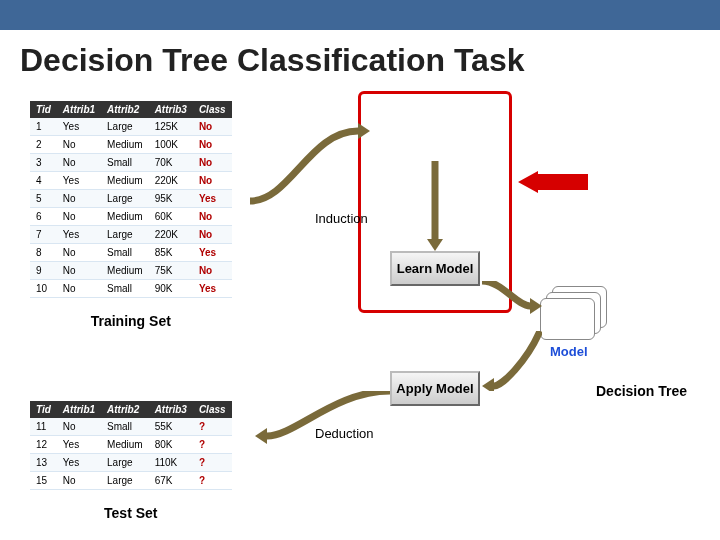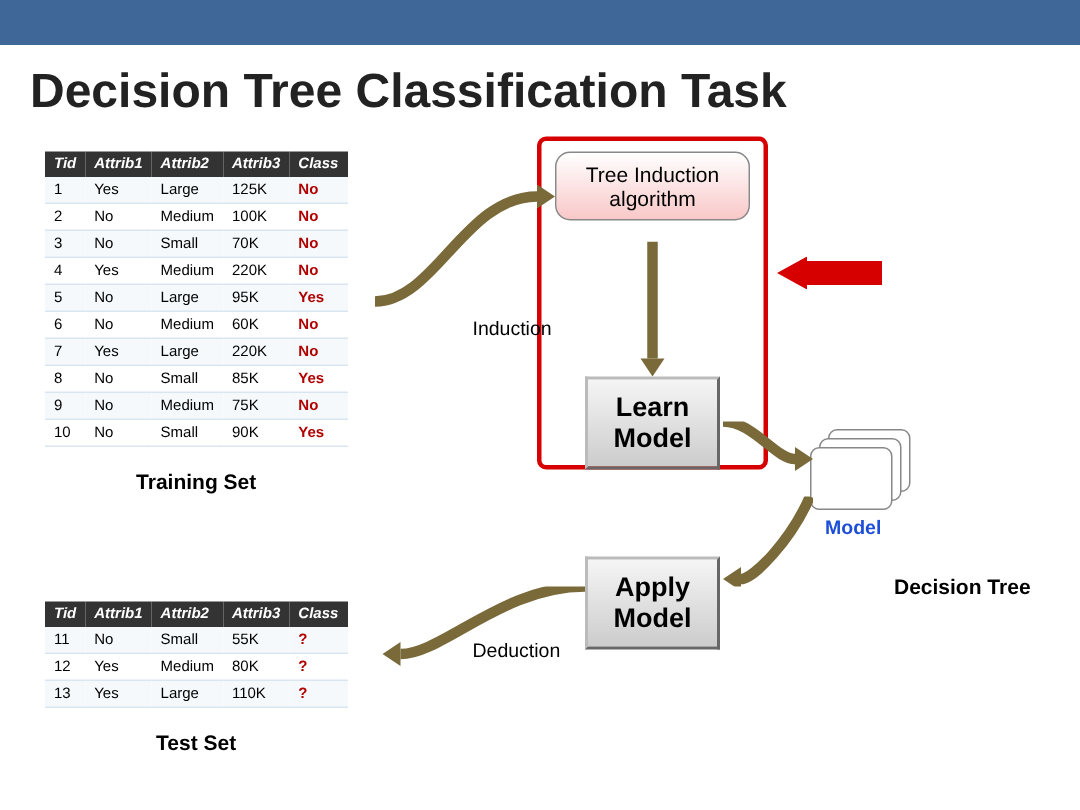--- a/index.html
+++ b/index.html
@@ -28,21 +28,21 @@
     border: 1px solid #888; border-radius: 10px;
     background: linear-gradient(#fff, #f9c8c8);
     font-size: 14px;
   }
   .red-frame {
     position: absolute; left: 338px; top: -10px; width: 154px; height: 222px;
     border: 3px solid #d60000; border-radius: 6px;
   }
   .btn3d {
     border: 2px outset #bbb; background: linear-gradient(#f5f5f5, #ccc);
-    font-weight: bold; font-size: 18px; padding: 8px 0;
+    font-weight: bold; font-size: 13px; padding: 8px 0;
   }
   .box-learn { left: 370px; top: 150px; width: 90px; }
   .box-apply { left: 370px; top: 270px; width: 90px; }
 
   .label-induct { position: absolute; left: 295px; top: 110px; font-size: 13px; }
   .label-deduct { position: absolute; left: 295px; top: 325px; font-size: 13px; }
   .label-model  { position: absolute; left: 530px; top: 243px; color: #1d4ed8; font-weight: bold; font-size: 13px; }
   .label-dtree  { position: absolute; left: 535px; top: 282px; font-size: 14px; font-weight: bold; line-height: 1.2; padding-left: 41px; }
 
   
@@ -180,28 +180,34 @@
             <td>80K</td>
             <td class="cls-q">?</td>
           </tr>
           <tr>
             <td>13</td>
             <td>Yes</td>
             <td>Large</td>
             <td>110K</td>
             <td class="cls-q">?</td>
           </tr>
+          <tr>
+            <td>15</td>
+            <td>No</td>
+            <td>Large</td>
+            <td>67K</td>
+            <td class="cls-q">?</td>
+          </tr>
         </tbody>
     </table>
     <div class="setlabel">Test Set</div>
   </div>
 
   <div class="red-frame"></div>
 
-  <div class="box box-alg">Tree Induction algorithm</div>
   <div class="box btn3d box-learn">Learn Model</div>
   <div class="box btn3d box-apply">Apply Model</div>
 
   <div class="label-induct">Induction</div>
   <div class="label-deduct">Deduction</div>
 
   <div class="models">
     <div class="card c1"></div>
       <div class="card c2"></div>
       <div class="card c3"></div>

